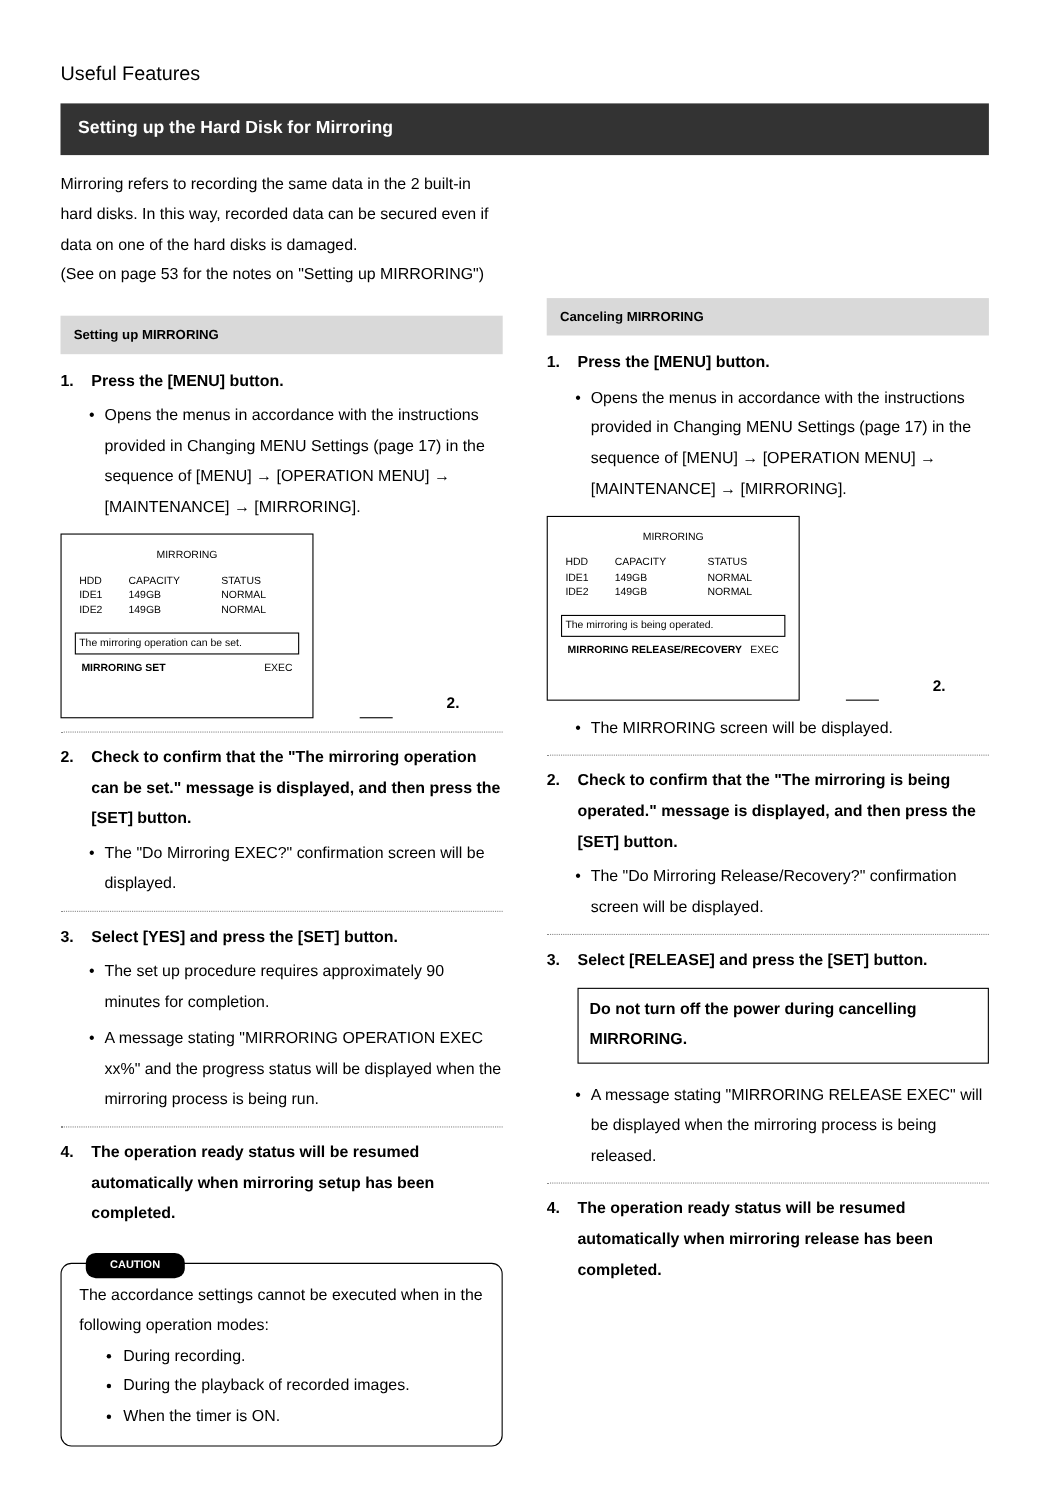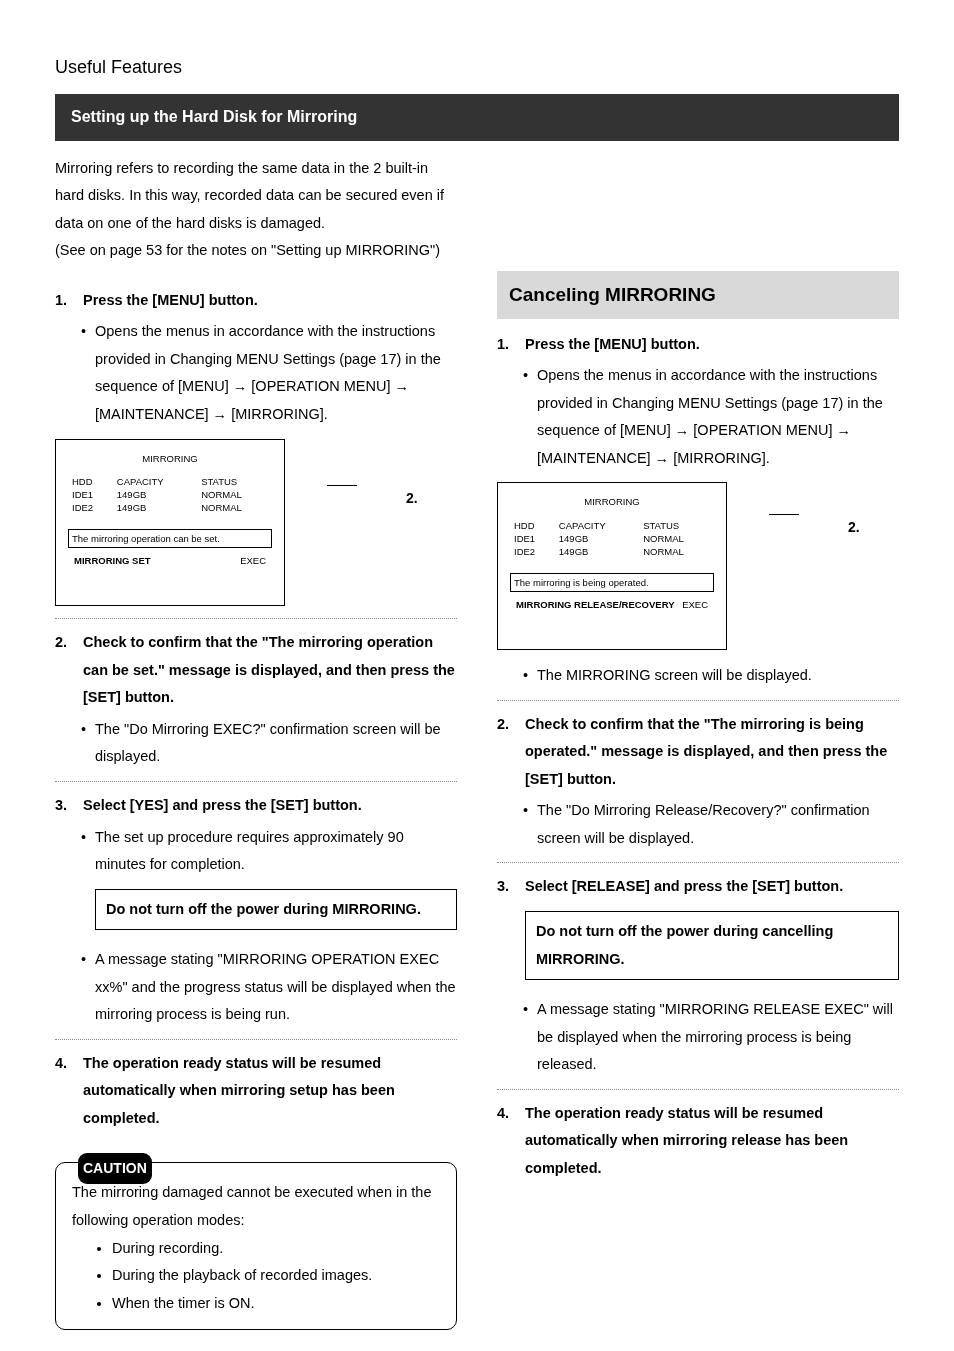--- a/index.html
+++ b/index.html
@@ -32,21 +32,21 @@
     display: flex;
     gap: 40px;
   }
   .col {
     flex: 1;
     min-width: 0;
   }
   .sub-header {
     background: #d9d9d9;
     font-weight: bold;
-    font-size: 19px;
+    font-size: 12px;
     padding: 6px 12px;
     margin: 16px 0 12px 0;
   }
   .step {
     display: flex;
     margin-bottom: 4px;
     font-weight: bold;
   }
   .step-num {
     width: 28px;
@@ -67,21 +67,21 @@
     position: absolute;
     left: -14px;
   }
   .dotted-sep {
     border: none;
     border-top: 1.5px dotted #888;
     margin: 10px 0;
   }
   .screen-wrap {
     display: flex;
-    align-items: flex-start;
+    align-items: flex-end;
     margin: 10px 0 12px 0;
     gap: 43px;
   }
   .screen-box {
     border: 1.5px solid #000;
     width: 230px;
     padding: 12px;
     font-size: 9.5px;
     line-height: 1.4;
   }
@@ -124,22 +124,22 @@
     margin-top: 30px;
     position: relative;
   }
   .caution-label {
     position: absolute;
     top: -10px;
     left: 22px;
     background: #000;
     color: #fff;
     font-weight: bold;
-    font-size: 14px;
-    padding: 2px 5px;
+    font-size: 10px;
+    padding: 2px 22px;
     border-radius: 9px;
   }
   .caution-list {
     list-style: disc;
     padding-left: 40px;
   }
   .caution-list li { font-weight: normal; }
 </style>
 </head>
 <body>
@@ -150,20 +150,21 @@
 
 <div class="columns">
 
   <div class="col">
 
     <div class="intro">
       <div>Mirroring refers to recording the same data in the 2 built-in hard disks. In this way, recorded data can be secured even if data on one of the hard disks is damaged.</div>
       <div>(See on page 53 for the notes on "Setting up MIRRORING")</div>
     </div>
 
+    <div class="sub-header">Setting up MIRRORING</div>
 
     <div class="step">
       <div class="step-num">1.</div>
       <div class="step-text">Press the [MENU] button.</div>
     </div>
     <div class="bullet-list">
       <div class="bullet-item">Opens the menus in accordance with the instructions provided in Changing MENU Settings (page 17) in the sequence of [MENU] → [OPERATION MENU] → [MAINTENANCE] → [MIRRORING].</div>
     </div>
 
     <div class="screen-wrap">
@@ -212,36 +213,35 @@
     <hr class="dotted-sep">
 
     <div class="step">
       <div class="step-num">3.</div>
       <div class="step-text">Select [YES] and press the [SET] button.</div>
     </div>
     <div class="bullet-list">
       <div class="bullet-item">The set up procedure requires approximately 90 minutes for completion.</div>
     </div>
 
-    <div class="note-box">Do not turn off the power during MIRRORING.</div>
 
     <div class="bullet-list">
       <div class="bullet-item">A message stating "MIRRORING OPERATION EXEC xx%" and the progress status will be displayed when the mirroring process is being run.</div>
     </div>
 
     <hr class="dotted-sep">
 
     <div class="step">
       <div class="step-num">4.</div>
       <div class="step-text">The operation ready status will be resumed automatically when mirroring setup has been completed.</div>
     </div>
 
     <div class="caution-box">
       <div class="caution-label">CAUTION</div>
-      <div>The mirroring damaged cannot be executed when in the following operation modes:</div>
+      <div>The accordance settings cannot be executed when in the following operation modes:</div>
       <ul class="caution-list">
         <li>During recording.</li>
         <li>During the playback of recorded images.</li>
         <li>When the timer is ON.</li>
 
       </ul>
     </div>
 
   </div>
 

